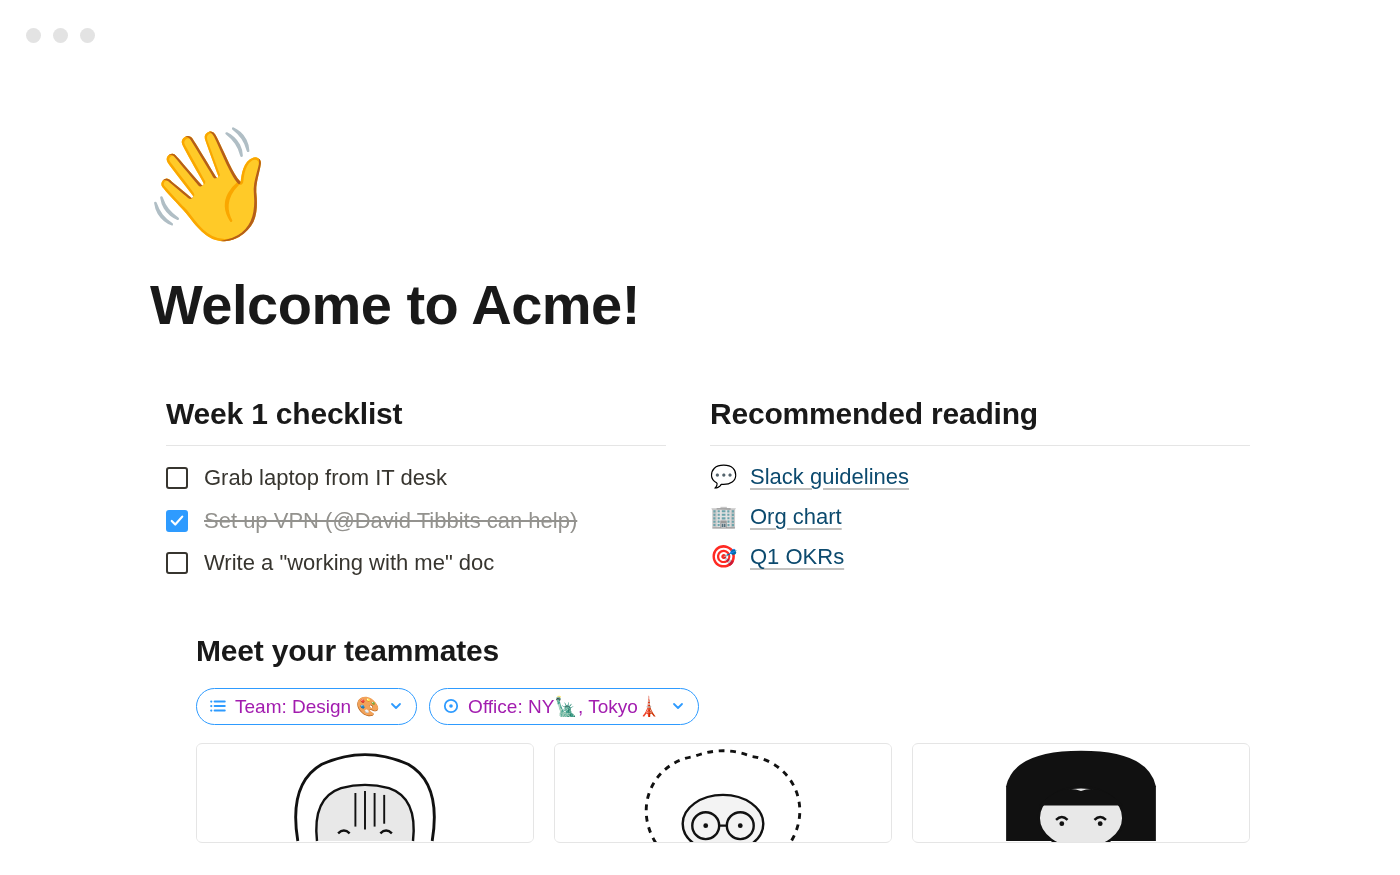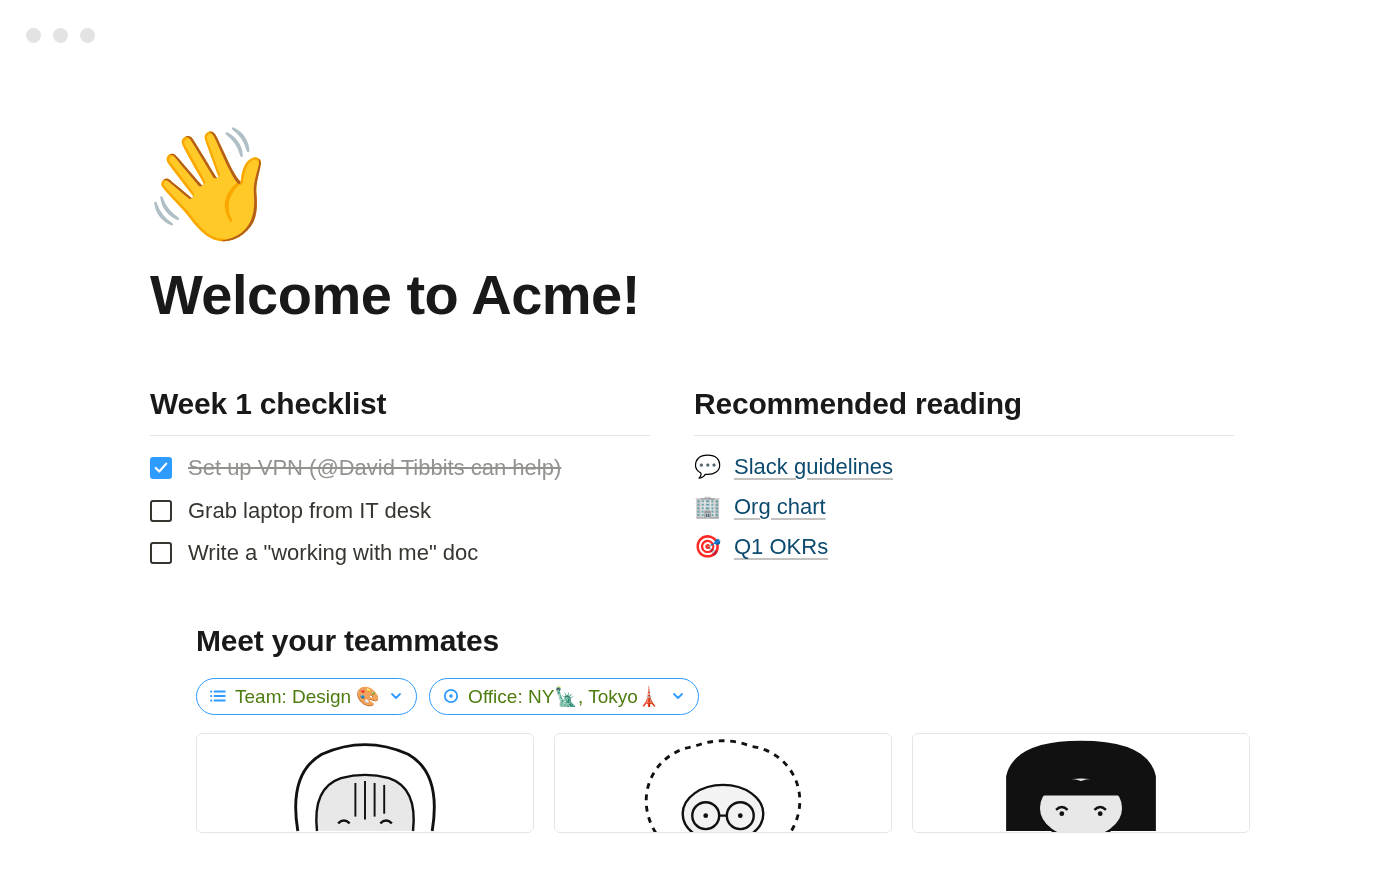--- a/index.html
+++ b/index.html
@@ -35,26 +35,27 @@
     font-size: 110px;
     line-height: 1;
     margin-bottom: 10px;
     display: inline-block;
     transform: translateX(-8px);
   }
   .page-title {
     font-size: 56px;
     font-weight: 700;
     letter-spacing: -0.5px;
-    margin-top: 12px;
+    margin-top: 22px;
   }
   .columns {
     display: flex;
     gap: 44px;
     margin-top: 60px;
+    justify-content: flex-end;
   }
   .col-left { width: 500px; }
   .col-right { width: 540px; }
   .section-heading {
     font-size: 30px;
     font-weight: 700;
     letter-spacing: -0.2px;
     margin-bottom: 14px;
   }
   .section-divider {
@@ -113,21 +114,21 @@
     display: flex;
     gap: 12px;
     margin-top: 20px;
     margin-bottom: 18px;
   }
   .filter-pill {
     display: inline-flex;
     align-items: center;
     gap: 8px;
     border: 1.5px solid #2e9bff;
-    color: #4d7c0f;
+    color: #a21caf;
     background: #fff;
     border-radius: 22px;
     padding: 6px 14px 6px 12px;
     font-size: 19px;
     font-weight: 500;
     cursor: pointer;
   }
   .filter-pill .pill-icon {
     display: inline-flex;
     align-items: center;
@@ -166,30 +167,30 @@
 
   <div class="page-icon">👋</div>
   <h1 class="page-title">Welcome to Acme!</h1>
 
   <div class="columns">
     <div class="col-left">
       <h2 class="section-heading">Week 1 checklist</h2>
       <hr class="section-divider">
       <div class="todo-list">
         <div class="todo-item">
+          <span class="checkbox"></span>
+          <span class="todo-text">Grab laptop from IT desk</span>
+        </div>
+        <div class="todo-item">
           <span class="checkbox checked">
             <svg viewBox="0 0 16 16" fill="none">
                 <path d="M2 8 L6 12 L14 3" stroke="#fff" stroke-width="2.5" stroke-linecap="round" stroke-linejoin="round"></path>
               </svg>
           </span>
           <span class="todo-text done">Set up VPN (@David Tibbits can help)</span>
-        </div>
-        <div class="todo-item">
-          <span class="checkbox"></span>
-          <span class="todo-text">Grab laptop from IT desk</span>
         </div>
         <div class="todo-item">
           <span class="checkbox"></span>
           <span class="todo-text">Write a "working with me" doc</span>
         </div>
       </div>
     </div>
 
     <div class="col-right">
       <h2 class="section-heading">Recommended reading</h2>

